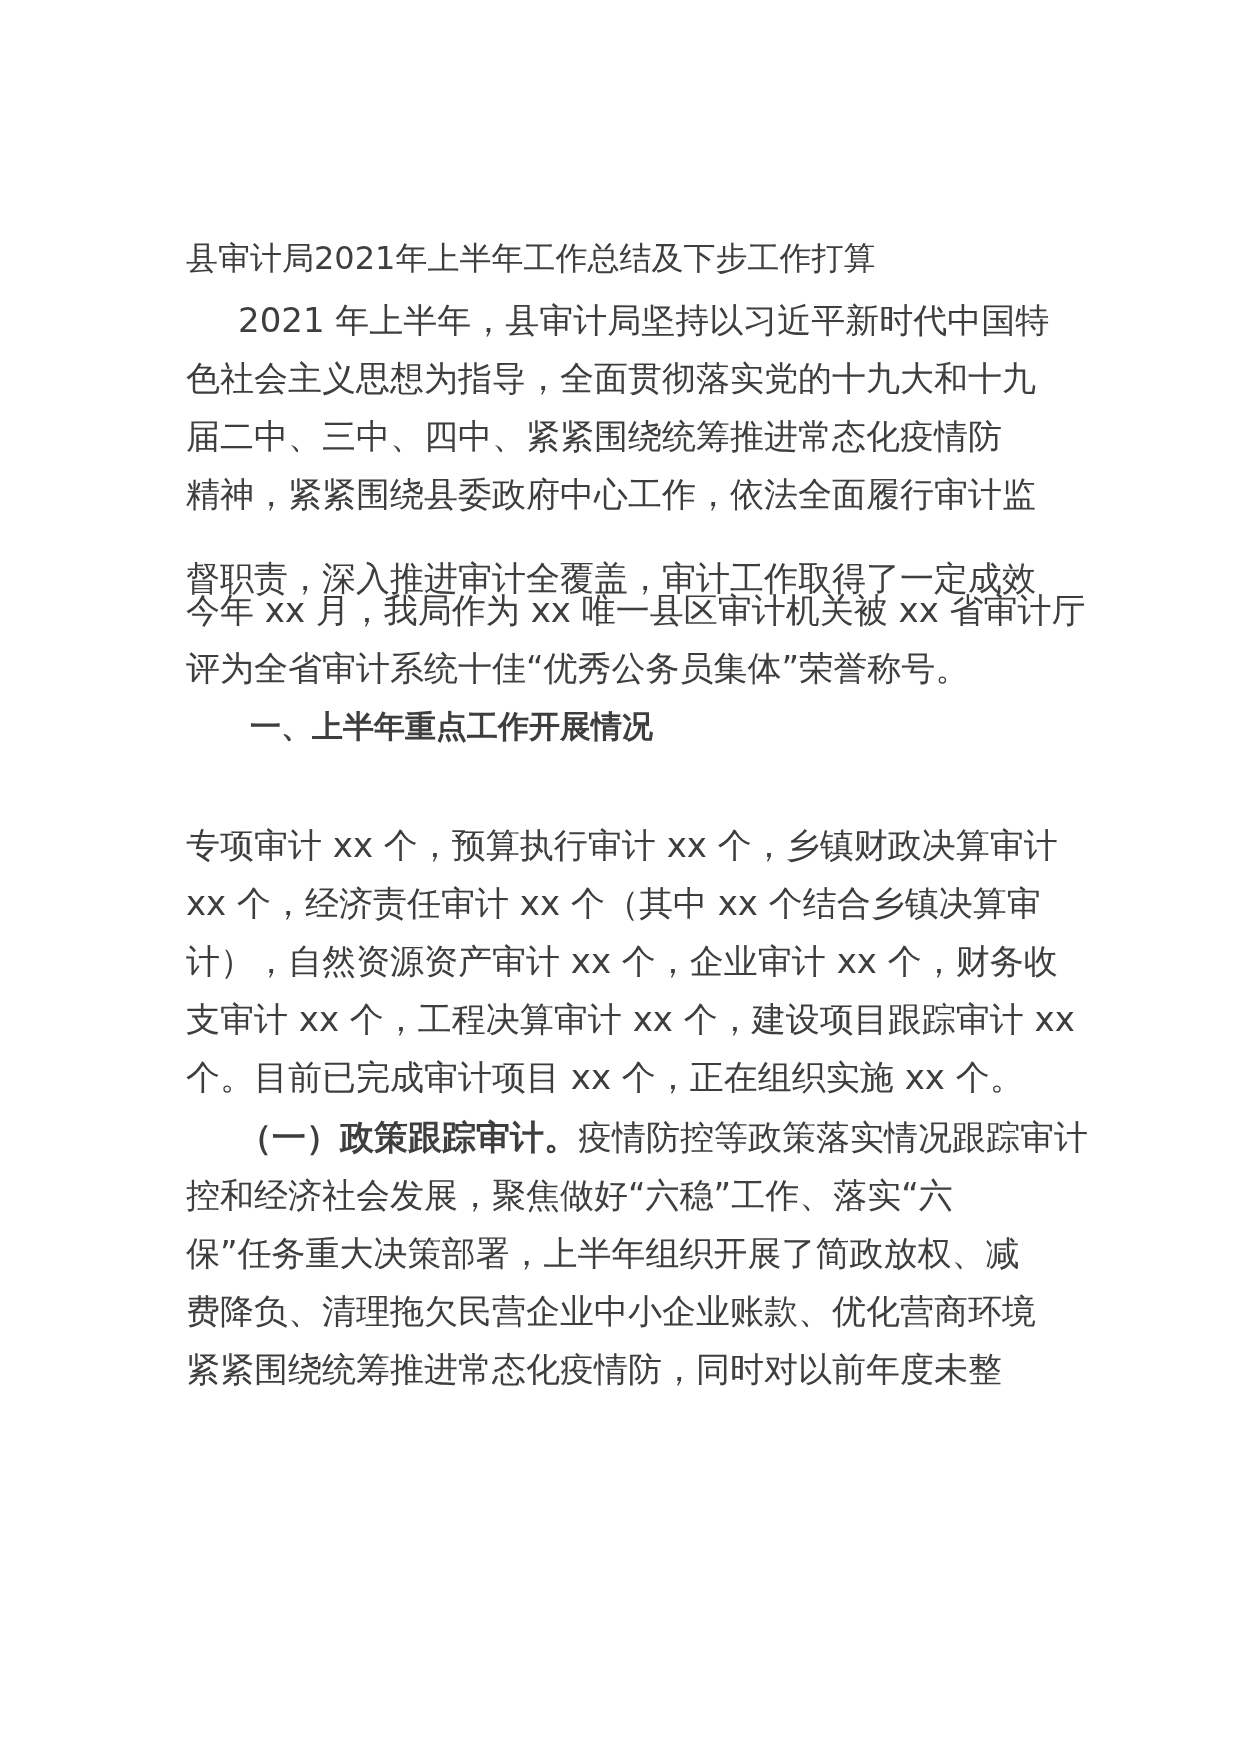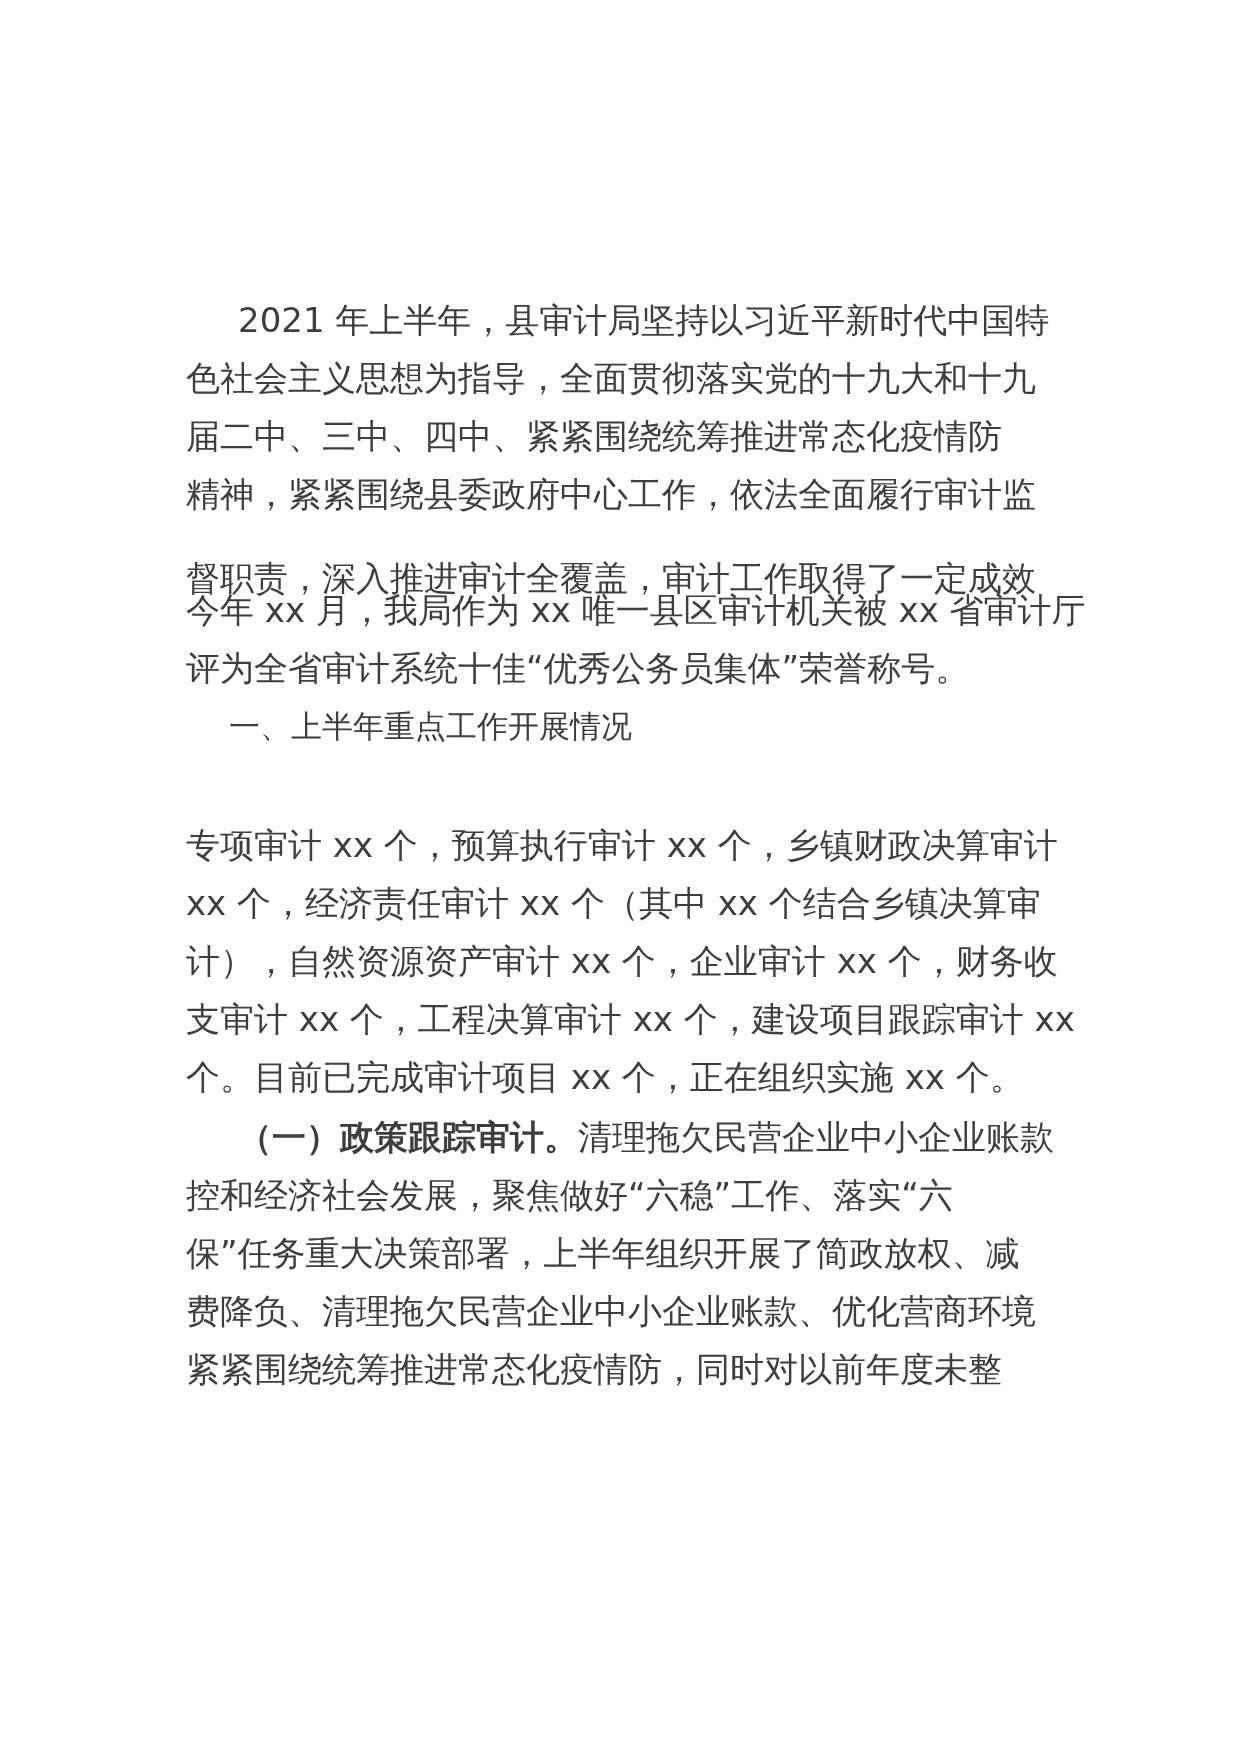--- a/index.html
+++ b/index.html
@@ -3,43 +3,44 @@
 <meta charset="utf-8">
 <style>
   html, body { margin:0; padding:0; background:#ffffff; }
   body { width:1240px; height:1754px; position:relative; overflow:hidden;
          font-family:"DejaVu Sans","Liberation Sans",sans-serif; color:#3e3e3e; }
   .page { position:absolute; left:0; top:0; width:1240px; height:1754px; }
   .title { position:absolute; left:186px; top:236px; font-size:32px; line-height:44px; white-space:nowrap; letter-spacing:0px; }
   .line { position:absolute; left:186px; font-size:34px; line-height:44px; white-space:nowrap; }
   .indent { left:238px; }
   .bold { font-weight:bold; }
-  .h1 { position:absolute; left:229px; font-size:31px; line-height:44px; font-weight:normal; white-space:nowrap; }
+  .h1 { position:absolute; left:250px; font-size:31px; line-height:44px; font-weight:bold; white-space:nowrap; }
 </style>
 </head>
 <body>
 
 <div class="page">
+  <div class="title">县审计局2021年上半年工作总结及下步工作打算</div>
 
   <div class="line indent" style="top:298px">2021 年上半年，县审计局坚持以习近平新时代中国特</div>
   <div class="line" style="top:356px">色社会主义思想为指导，全面贯彻落实党的十九大和十九</div>
   <div class="line" style="top:414px">届二中、三中、四中、紧紧围绕统筹推进常态化疫情防</div>
   <div class="line" style="top:472px">精神，紧紧围绕县委政府中心工作，依法全面履行审计监</div>
   <div class="line" style="top:556px">督职责，深入推进审计全覆盖，审计工作取得了一定成效</div>
   <div class="line" style="top:588px">今年 xx 月，我局作为 xx 唯一县区审计机关被 xx 省审计厅</div>
   <div class="line" style="top:646px">评为全省审计系统十佳“优秀公务员集体”荣誉称号。</div>
 
   <div class="h1" style="top:704px">一、上半年重点工作开展情况</div>
 
   <div class="line" style="top:823px">专项审计 xx 个，预算执行审计 xx 个，乡镇财政决算审计</div>
   <div class="line" style="top:881px">xx 个，经济责任审计 xx 个（其中 xx 个结合乡镇决算审</div>
   <div class="line" style="top:939px">计），自然资源资产审计 xx 个，企业审计 xx 个，财务收</div>
   <div class="line" style="top:997px">支审计 xx 个，工程决算审计 xx 个，建设项目跟踪审计 xx</div>
   <div class="line" style="top:1055px">个。目前已完成审计项目 xx 个，正在组织实施 xx 个。</div>
 
   <div class="line indent" style="top:1115px">
-    <span class="bold">（一）政策跟踪审计。</span><span>清理拖欠民营企业中小企业账款</span>
+    <span class="bold">（一）政策跟踪审计。</span><span>疫情防控等政策落实情况跟踪审计</span>
   </div>
   <div class="line" style="top:1173px">控和经济社会发展，聚焦做好“六稳”工作、落实“六</div>
   <div class="line" style="top:1231px">保”任务重大决策部署，上半年组织开展了简政放权、减</div>
   <div class="line" style="top:1289px">费降负、清理拖欠民营企业中小企业账款、优化营商环境</div>
   <div class="line" style="top:1347px">紧紧围绕统筹推进常态化疫情防，同时对以前年度未整</div>
 </div>
 
 </body></html>

